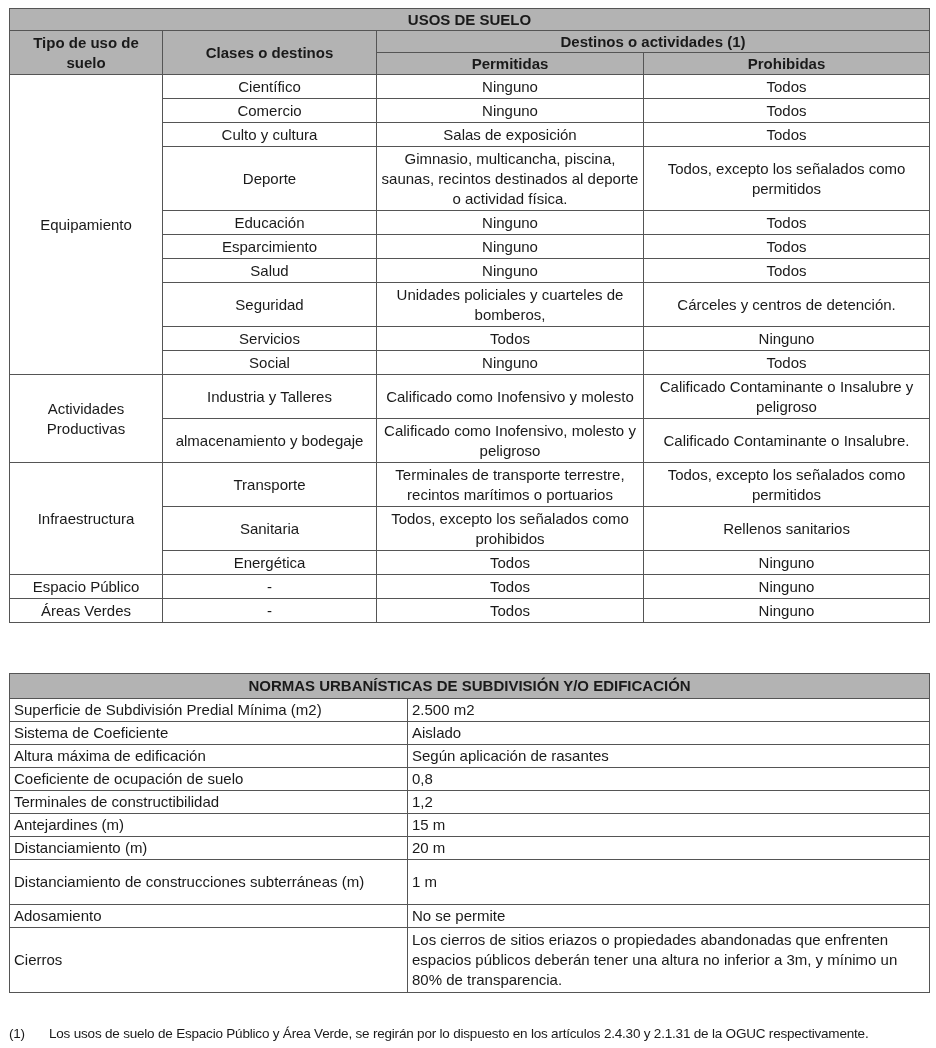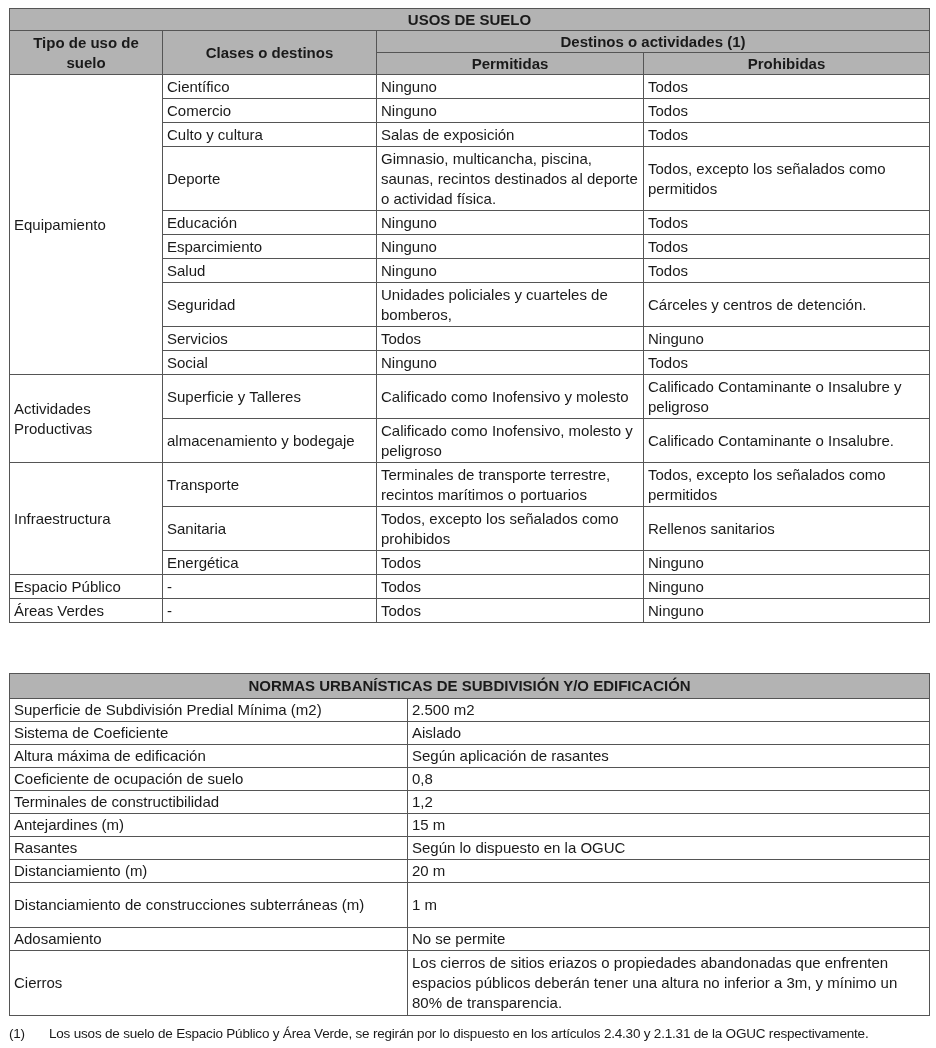--- a/index.html
+++ b/index.html
@@ -2,21 +2,21 @@
 <html><head>
 <meta charset="utf-8">
 <style>
   html, body { margin: 0; padding: 0; background: #ffffff; }
   body { width: 936px; height: 1048px; position: relative; overflow: hidden;
          font-family: "Liberation Sans", sans-serif; color: #1a1a1a; }
   table { border-collapse: collapse; position: absolute; left: 9px; width: 920px; table-layout: fixed; }
   td, th { border: 1.5px solid #555; padding: 0 4px; font-size: 15px; line-height: 20px; }
   th { background: #b3b3b3; font-weight: bold; text-align: center; }
   #usos { top: 8px; }
-  #usos td { text-align: left; vertical-align: middle; }
+  #usos td { text-align: center; vertical-align: middle; }
   #usos .h1 { height: 22px; }
   #usos .r1 { height: 24px; }
   #usos .r3 { height: 64px; }
   #usos .r2 { height: 44px; }
   #normas { top: 673px; }
   #normas th { height: 24px; }
   #normas td.k { font-weight: normal; text-align: left; }
   #normas td.v { text-align: left; }
   #normas .r1 td { height: 22px; }
   #normas .r2 td { height: 44px; }
@@ -96,21 +96,21 @@
         <td>Todos</td>
         <td>Ninguno</td>
       </tr>
       <tr class="r1">
         <td>Social</td>
         <td>Ninguno</td>
         <td>Todos</td>
       </tr>
       <tr class="r2">
         <td rowspan="2">Actividades Productivas</td>
-        <td>Superficie y Talleres</td>
+        <td>Industria y Talleres</td>
         <td>Calificado como Inofensivo y molesto</td>
         <td>Calificado Contaminante o Insalubre y peligroso</td>
       </tr>
       <tr class="r2">
         <td>almacenamiento y bodegaje</td>
         <td>Calificado como Inofensivo, molesto y peligroso</td>
         <td>Calificado Contaminante o Insalubre.</td>
       </tr>
       <tr class="r2">
         <td rowspan="3">Infraestructura</td>
@@ -172,24 +172,20 @@
       </tr>
       <tr class="r1">
         <td class="k">Terminales de constructibilidad</td>
         <td class="v">1,2</td>
       </tr>
       <tr class="r1">
         <td class="k">Antejardines (m)</td>
         <td class="v">15 m</td>
       </tr>
       <tr class="r1">
-        <td class="k">Rasantes</td>
-        <td class="v">Según lo dispuesto en la OGUC</td>
-      </tr>
-      <tr class="r1">
         <td class="k">Distanciamiento (m)</td>
         <td class="v">20 m</td>
       </tr>
       <tr class="r2">
         <td class="k">Distanciamiento de construcciones subterráneas (m)</td>
         <td class="v">1 m</td>
       </tr>
       <tr class="r1">
         <td class="k">Adosamiento</td>
         <td class="v">No se permite</td>

